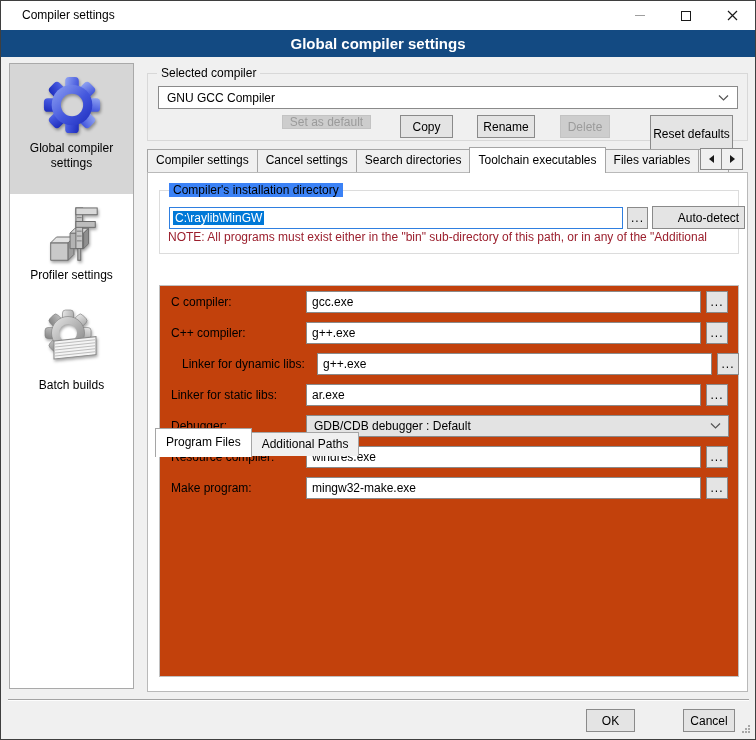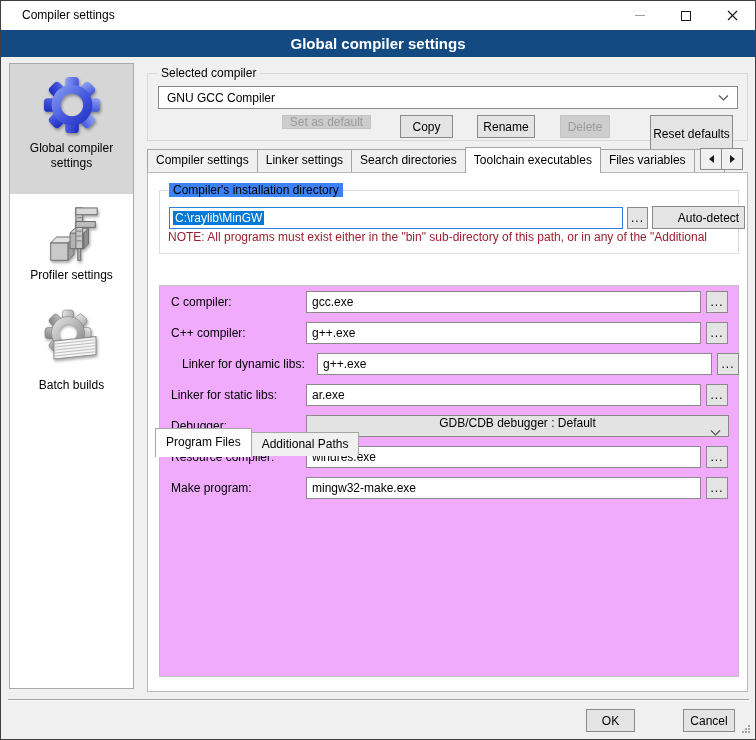--- a/index.html
+++ b/index.html
@@ -70,28 +70,28 @@
   .path-selection{background:#0078d7;color:#fff;padding:0 2px;white-space:pre;}
   .browse-sm{width:21px;height:22px;position:absolute;letter-spacing:1px;}
   .b-browse-install{left:467px;top:16px;}
   .b-autodetect{left:492px;top:15px;width:93px;height:23px;padding-left:20px;}
   .note{position:absolute;left:20px;top:57px;width:570px;white-space:nowrap;overflow:hidden;color:#9b1f2d;}
   
   .innertabs{position:absolute;left:7px;top:255px;height:28px;display:flex;align-items:flex-end;z-index:3;}
   .itab{height:24px;line-height:22px;padding:0 10px;background:#f0f0f0;border:1px solid #a5a5a5;
     border-bottom:none;box-sizing:border-box;margin-right:-1px;white-space:nowrap;}
   .itab.active{background:#fff;height:29px;line-height:27px;margin-bottom:-1px;position:relative;z-index:4;}
-  .innerpanel{position:absolute;left:11px;top:112px;width:580px;height:392px;background:#f0abfc;
+  .innerpanel{position:absolute;left:11px;top:112px;width:580px;height:392px;background:#c2410c;
     border:1px solid #c0c0c0;box-sizing:border-box;z-index:1;}
   
   .frow-label{position:absolute;left:11px;height:22px;line-height:22px;white-space:nowrap;}
   .frow-input{position:absolute;left:146px;width:395px;height:22px;border:1px solid #8a8a8a;
     box-sizing:border-box;padding:0 5px;font:12px "Liberation Sans","DejaVu Sans",sans-serif;background:#fff;color:#000;}
   .frow-browse{left:546px;width:22px;height:22px;letter-spacing:1px;}
-  .frow-select{left:146px;width:423px;height:22px;flex-direction:column;}
+  .frow-select{left:146px;width:423px;height:22px;}
   .r0{top:5px;} .r1{top:36px;} .r2{top:67px;margin-left:11px;} .r3{top:98px;} .r4{top:129px;} .r5{top:160px;} .r6{top:191px;}
   
   .footer-divider{position:absolute;left:7px;top:698px;width:741px;height:0;
     border-top:1px solid #a3a3a3;border-bottom:1px solid #fdfdfd;}
   .b-ok{left:585px;top:708px;width:49px;height:23px;}
   .b-cancel{left:682px;top:708px;width:52px;height:23px;}
   .grip{position:absolute;right:5px;bottom:12px;width:2px;height:2px;background:#a8a8a8;
     box-shadow:0 3px #a8a8a8,-3px 3px #a8a8a8,0 6px #a8a8a8,-3px 6px #a8a8a8,-6px 6px #a8a8a8;}
   .icon-shadow{filter:drop-shadow(1px 2px 1.5px rgba(0,0,0,0.35));}
 </style>
@@ -214,21 +214,21 @@
     </div>
     <div class="btn disabled b-setdefault">Set as default</div>
     <div class="btn b-copy">Copy</div>
     <div class="btn b-rename">Rename</div>
     <div class="btn disabled b-delete">Delete</div>
     <div class="btn b-reset">Reset defaults</div>
   </div>
 
   <div class="tabstrip">
     <div class="tab">Compiler settings</div>
-    <div class="tab">Linker settings</div>
+    <div class="tab">Cancel settings</div>
     <div class="tab">Search directories</div>
     <div class="tab active">Toolchain executables</div>
     <div class="tab">Files variables</div>
     <div class="tab clipped">Build options</div>
   </div>
   <div class="tab-arrows">
     <div class="arrow-btn">
         <span class="tri-left"></span>
       </div>
     <div class="arrow-btn">

